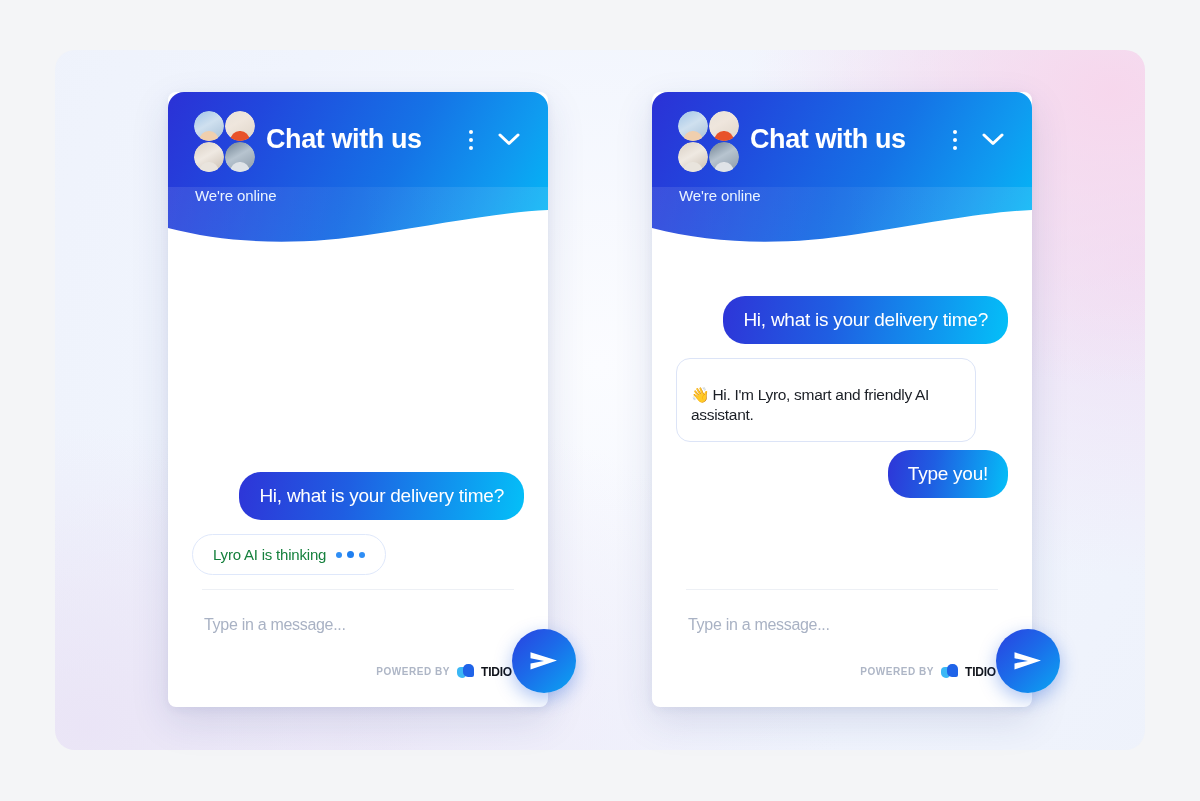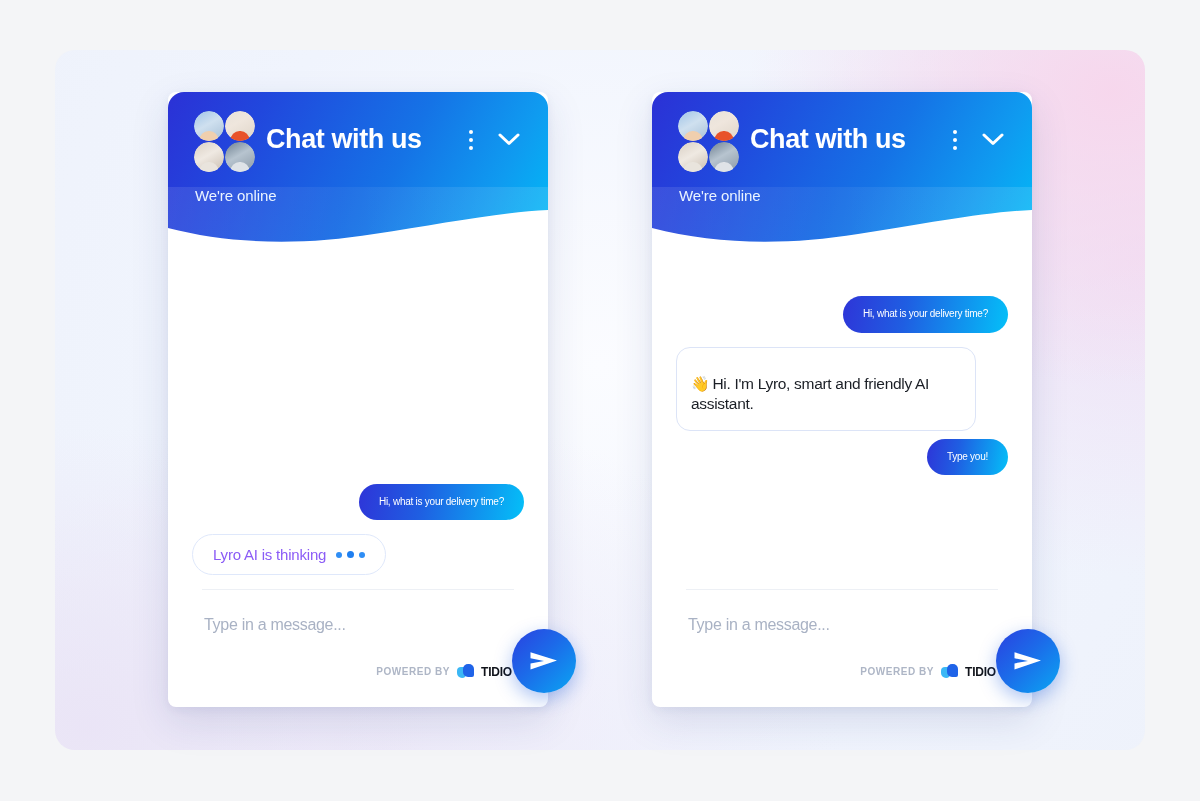--- a/index.html
+++ b/index.html
@@ -168,21 +168,21 @@
   }
   .spacer { flex: 1; }
 
   .msg-row { display: flex; margin-bottom: 14px; }
   .msg-row.right { justify-content: flex-end; }
   .msg-row.left { justify-content: flex-start; }
 
   .bubble-user {
     background: linear-gradient(100deg, #2e35d8 0%, #1f5ee2 38%, #0e9cf0 78%, #04c0f8 100%);
     color: #ffffff;
-    font-size: 10px;
+    font-size: 19px;
     letter-spacing: -0.25px;
     padding: 12px 20px;
     border-radius: 22px;
     max-width: 300px;
     line-height: 1.25;
     white-space: nowrap;
   }
 
   .bubble-bot {
     border: 1.5px solid #dce4f7;
@@ -208,21 +208,21 @@
   .thinking-pill {
     border: 1.4px solid #dfe8fb;
     border-radius: 22px;
     padding: 11px 20px;
     display: inline-flex;
     align-items: center;
     gap: 10px;
     background: #fff;
   }
   .thinking-label {
-    color: #8b5cf6;
+    color: #15803d;
     font-size: 15px;
     letter-spacing: -0.2px;
   }
   .thinking-dots { display: inline-flex; gap: 5px; align-items: center; }
   .tdot { width: 6px; height: 6px; border-radius: 50%; background: #2f8ef5; }
   .tdot.t2 { width: 7px; height: 7px; background: #1f7ff0; }
 
   
   .footer {
     flex: none;

